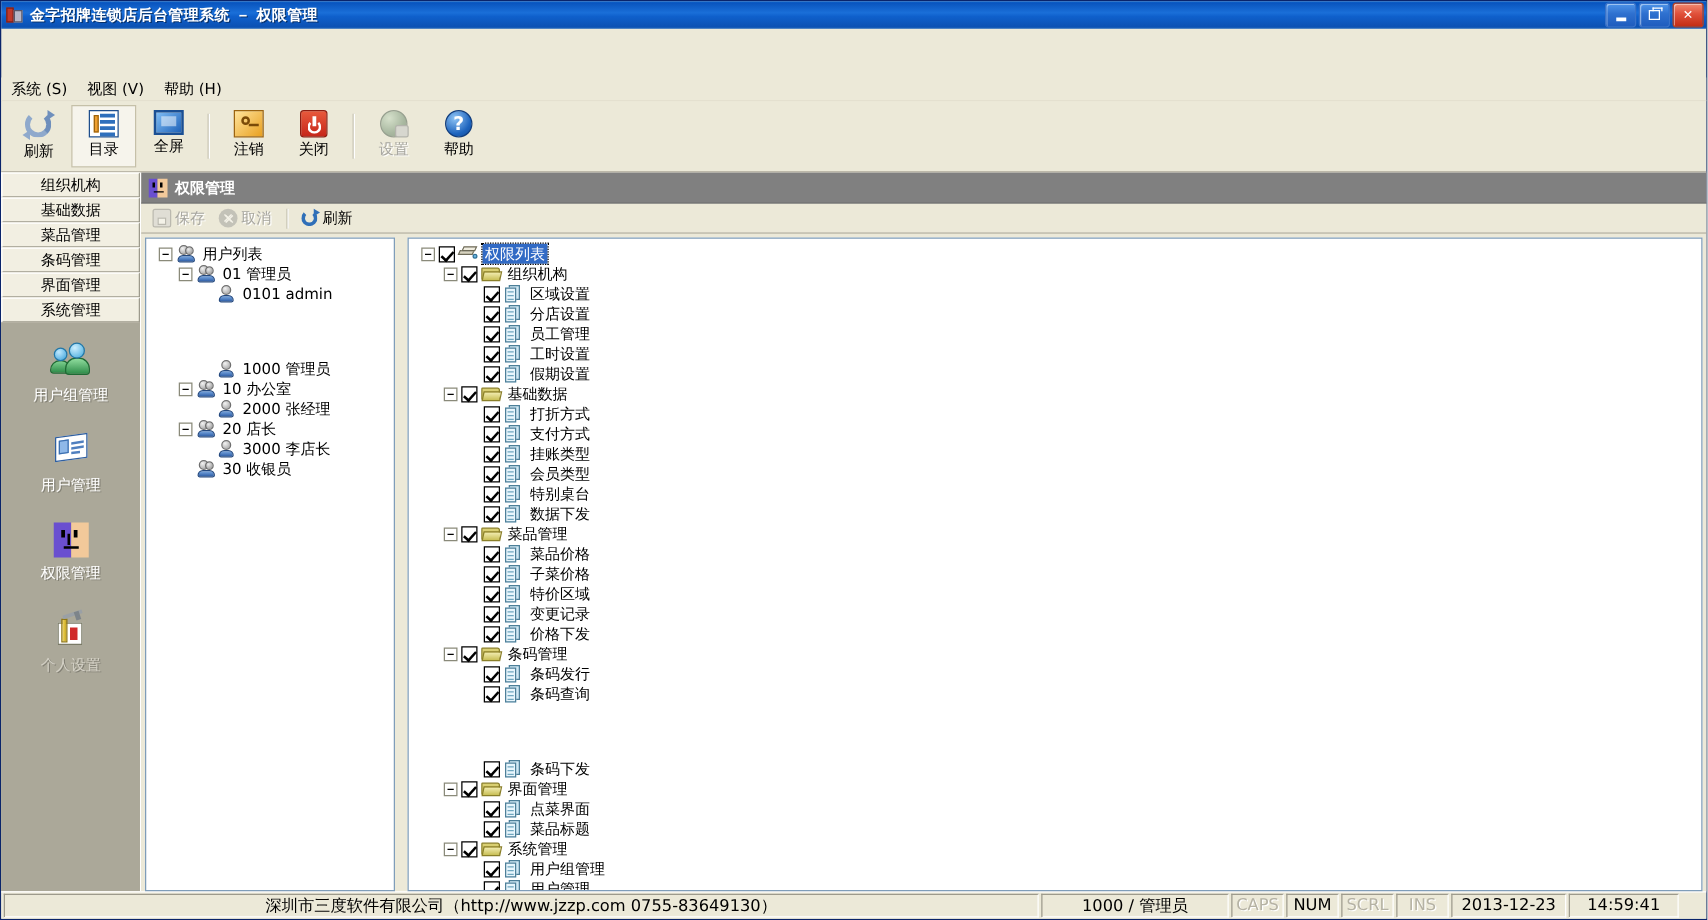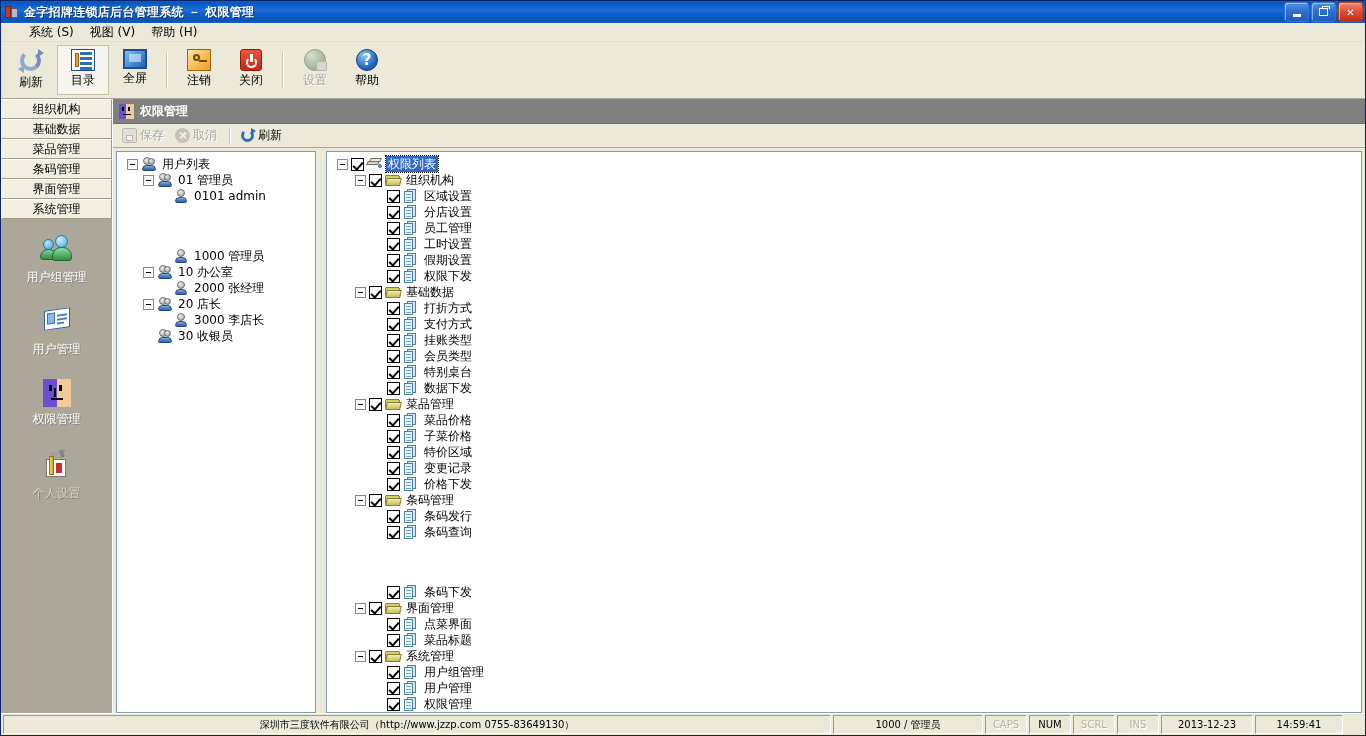--- a/index.html
+++ b/index.html
@@ -29,21 +29,21 @@
     background:linear-gradient(to bottom,#4f94e8,#2e70cf 45%,#1f5dbe);
     display:flex;align-items:center;justify-content:center;color:#fff;font-size:10px;font-weight:bold;
     box-shadow:inset 1px 1px 0 rgba(255,255,255,.45);}
   .wbtn.close{background:linear-gradient(to bottom,#f08a72,#e0503a 45%,#c32d15);border-color:#b8401f;}
   .wbtn .min{width:8px;height:3px;background:#fff;margin-top:6px;}
   .wbtn .rest{width:9px;height:8px;border:1.5px solid #fff;box-sizing:border-box;position:relative;}
   .wbtn .rest:after{content:"";position:absolute;left:2px;top:-3px;width:8px;height:3px;border:1.5px solid #fff;border-bottom:none;box-sizing:border-box;}
 
   
   .menubar{height:18px;flex:0 0 18px;background:#ece9d8;display:flex;align-items:center;
-    padding-left:20px;border-bottom:1px solid #e4e0cf;}
+    padding-left:0;border-bottom:1px solid #e4e0cf;margin-top:39px;}
   .menu-item{padding:1px 8px;font-size:12px;color:#000;cursor:default;}
 
   
   .toolbar{height:56px;flex:0 0 56px;background:#ece9d8;display:flex;align-items:center;
     padding-left:4px;border-bottom:1px solid #aca899;}
   .tb-btn{width:52px;height:50px;display:flex;flex-direction:column;align-items:center;
     justify-content:flex-start;padding-top:3px;box-sizing:border-box;cursor:default;
     border:1px solid transparent;}
   .tb-btn.active{border:1px solid #c5c0a8;background:#f6f4ec;}
   .tb-label{font-size:12px;margin-top:3px;color:#000;line-height:12px;}
@@ -210,21 +210,21 @@
   .ti-root2 .w2{position:absolute;left:3px;top:1px;width:11px;height:4px;background:#f0ede0;
     border:1px solid #6d6a58;box-sizing:border-box;transform:skewX(-25deg);}
   .ti-root2 .dot{position:absolute;left:11px;top:7px;width:4px;height:4px;border-radius:50%;
     background:#6bb7e0;border:1px solid #2f6f96;box-sizing:border-box;}
 
   
   .statusbar{height:22px;flex:0 0 22px;background:#ece9d8;display:flex;align-items:stretch;
     border-top:1px solid #fff;padding:1px 2px;box-sizing:border-box;gap:2px;}
   .sb-cell{border:1px solid #aca899;border-top-color:#9d9a8c;border-left-color:#9d9a8c;
     border-right-color:#fff;border-bottom-color:#fff;
-    display:flex;align-items:center;justify-content:center;font-size:10px;box-sizing:border-box;
+    display:flex;align-items:center;justify-content:center;font-size:13px;box-sizing:border-box;
     background:#ece9d8;}
   .sb-grow{flex:1 1 auto;}
   .sb-user{width:150px;flex:0 0 150px;}
   .sb-ind{width:42px;flex:0 0 42px;}
   .sb-date{width:92px;flex:0 0 92px;}
   .sb-time{width:88px;flex:0 0 88px;}
   .sb-grip{width:18px;flex:0 0 18px;border:none;}
   .dim{color:#b5b2a4;text-shadow:1px 1px 0 #fff;}
 </style>
 </head>
@@ -562,30 +562,20 @@
             <div class="node" style="padding-left:52px;">
               <span class="hit">
                   <span class="cbox checked"></span>
                 <span class="ticon ti-doc">
                     <span class="d2"></span>
                     <span class="d1"></span>
                   </span>
                 <span class="label">假期设置</span>
                 </span>
             </div>
-            <div class="node" style="padding-left:52px;">
-              <span class="hit">
-                  <span class="cbox checked"></span>
-                <span class="ticon ti-doc">
-                    <span class="d2"></span>
-                    <span class="d1"></span>
-                  </span>
-                <span class="label">权限下发</span>
-                </span>
-            </div>
 
             <div class="node" style="padding-left:20px;">
               <span class="hit">
                 <span class="exp"></span>
                 <span class="cbox checked"></span>
                 <span class="ticon ti-folder-open">
                     <span class="back"></span>
                     <span class="front"></span>
                   </span>
                 <span class="label">基础数据</span>

